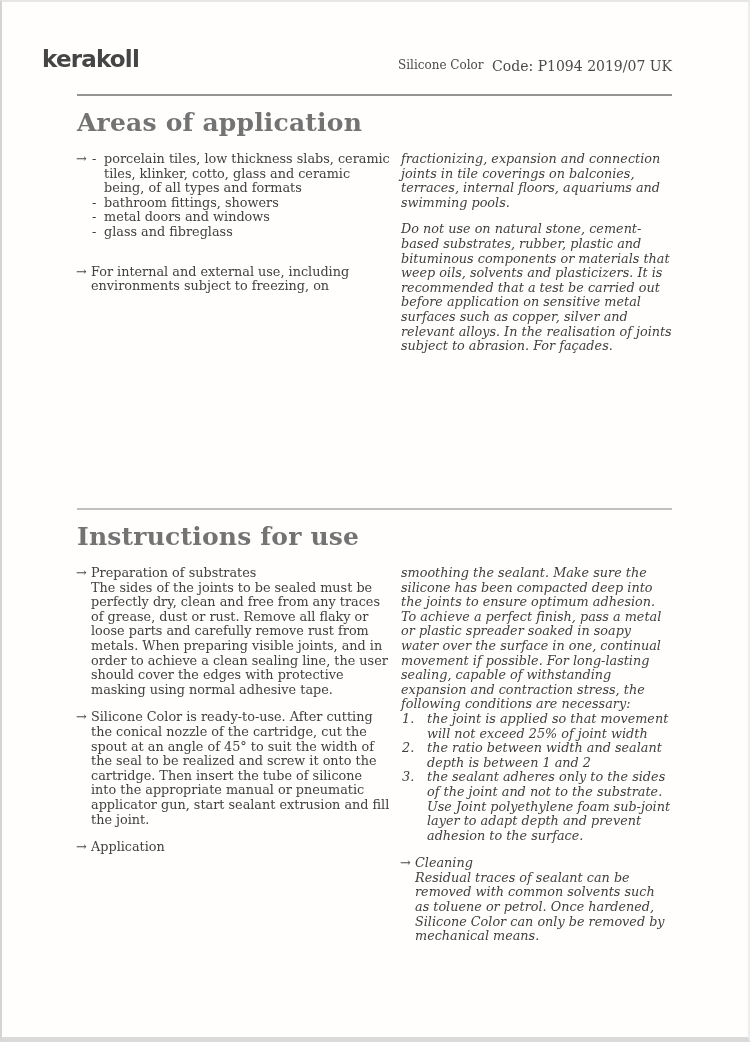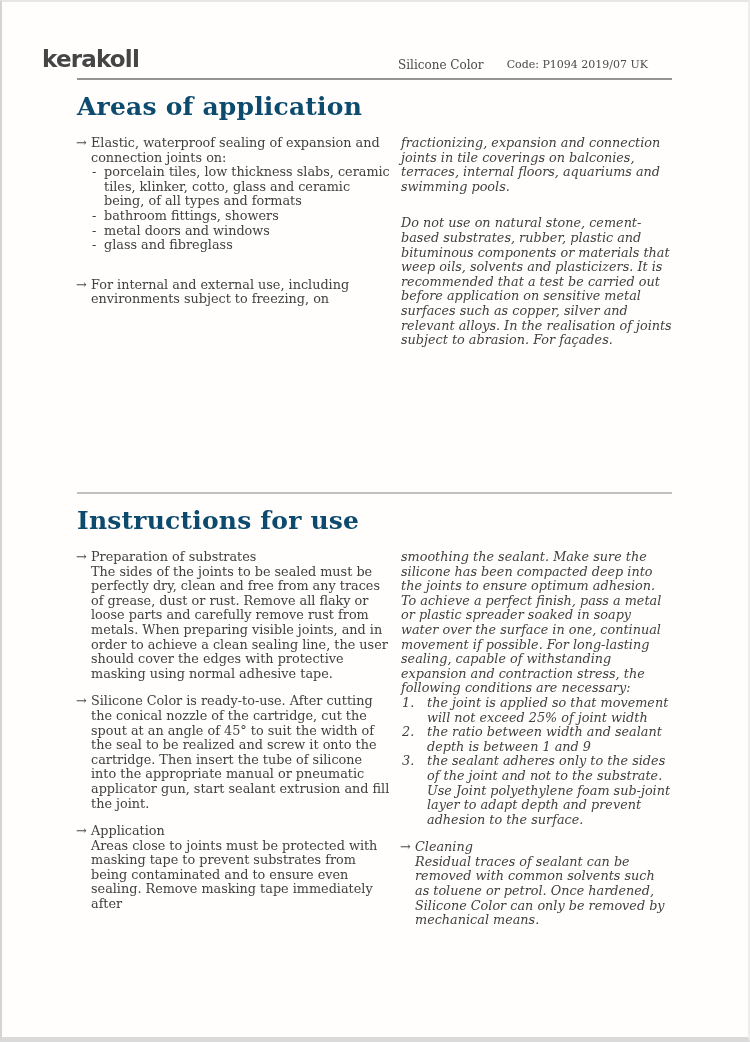--- a/index.html
+++ b/index.html
@@ -9,61 +9,61 @@
     width:750px; height:1042px;
     background:#fffefd;
     border-left:2px solid #d4d4d4;
     border-top:2px solid #e6e6e4;
     border-right:2px solid #ededed;
     border-bottom:5px solid #dadada;
     overflow:hidden;
     color:#404040;
   }
   
-  .header { position:relative; height:76px; }
+  .header { position:relative; height:92px; }
   .logo {
     position:absolute; left:40px; top:44px;
     font-family:"DejaVu Sans", sans-serif; font-weight:700;
     font-size:23px; letter-spacing:-0.8px; color:#454545;
   }
   .hdr-product {
     position:absolute; left:396px; top:56px;
     font-size:12px; color:#4a4a4a;
   }
   .hdr-code {
-    position:absolute; right:100px; top:56px;
-    font-size:11px; color:#4a4a4a;
+    position:absolute; right:76px; top:56px;
+    font-size:14px; color:#4a4a4a;
   }
   .rule { margin:0 76px 0 75px; height:0; }
   .rule-dark { border-top:2px solid #949494; }
   .rule-light { border-top:2px solid #c0c0c0; }
 
   .section { margin:0 76px 0 75px; }
   .sec-title {
     margin:11px 0 13px 0;
-    font-size:25px; line-height:32px; font-weight:700; color:#0c4a6e;
+    font-size:25px; line-height:32px; font-weight:700; color:#737373;
     letter-spacing:0.2px;
   }
   .sec-areas { height:401px; box-sizing:border-box; }
 
   .cols { display:flex; gap:11px; }
   .col-left  { width:313px; flex:none; }
   .col-right { flex:1; min-width:0;font-style:italic; }
 
   .body-txt { font-size:12.8px; line-height:14.6px; color:#404040; }
 
   .bullet { position:relative; padding-left:14px; }
   .bullet .arrow { position:absolute; left:-1px; top:0; color:#4a4a4a; }
   .blk-gap { margin-top:13px; }
   .blk-gap-lg { margin-top:25px; }
 
   .sub-item { position:relative; padding-left:13px; }
   .sub-item .dash { position:absolute; left:1px; top:0; }
 
-  .para-gap { margin-top:22px; }
+  .para-gap { margin-top:12px; }
 
   .num-item { position:relative; padding-left:26px; }
   .num-item .num { position:absolute; left:1px; top:0; }
 
   .heading-line { display:block; }
 </style>
 </head>
 <body>
 
 <div class="sheet">
@@ -76,21 +76,20 @@
 
   <div class="rule rule-dark"></div>
 
   <div class="section sec-areas">
     <div class="sec-title">Areas of application</div>
     <div class="cols">
       <div class="col-left body-txt">
 
         <div class="bullet">
           <span class="arrow">→</span>
-          <span>Elastic, waterproof sealing of expansion and connection joints on:</span>
           <div class="sub-item">
             <span class="dash">-</span>
             <span>porcelain tiles, low thickness slabs, ceramic tiles, klinker, cotto, glass and ceramic being, of all types and formats</span>
           </div>
           <div class="sub-item">
             <span class="dash">-</span>
             <span>bathroom fittings, showers</span>
           </div>
           <div class="sub-item">
             <span class="dash">-</span>
@@ -130,35 +129,34 @@
         </div>
 
         <div class="bullet blk-gap">
           <span class="arrow">→</span>
           <span>Silicone Color is ready-to-use. After cutting the conical nozzle of the cartridge, cut the spout at an angle of 45° to suit the width of the seal to be realized and screw it onto the cartridge. Then insert the tube of silicone into the appropriate manual or pneumatic applicator gun, start sealant extrusion and fill the joint.</span>
         </div>
 
         <div class="bullet blk-gap">
           <span class="arrow">→</span>
           <span class="heading-line">Application</span>
-          <span>Areas close to joints must be protected with masking tape to prevent substrates from being contaminated and to ensure even sealing. Remove masking tape immediately after</span>
         </div>
 
       </div>
 
       <div class="col-right body-txt">
         <div>smoothing the sealant. Make sure the silicone has been compacted deep into the joints to ensure optimum adhesion. To achieve a perfect finish, pass a metal or plastic spreader soaked in soapy water over the surface in one, continual movement if possible. For long-lasting sealing, capable of withstanding expansion and contraction stress, the following conditions are necessary:</div>
 
         <div class="num-item">
           <span class="num">1.</span>
           <span>the joint is applied so that movement will not exceed 25% of joint width</span>
         </div>
         <div class="num-item">
           <span class="num">2.</span>
-          <span>the ratio between width and sealant depth is between 1 and 9</span>
+          <span>the ratio between width and sealant depth is between 1 and 2</span>
         </div>
         <div class="num-item">
           <span class="num">3.</span>
           <span>the sealant adheres only to the sides of the joint and not to the substrate. Use Joint polyethylene foam sub-joint layer to adapt depth and prevent adhesion to the surface.</span>
         </div>
 
         <div class="bullet blk-gap">
           <span class="arrow">→</span>
           <span class="heading-line">Cleaning</span>
           <span>Residual traces of sealant can be removed with common solvents such as toluene or petrol. Once hardened, Silicone Color can only be removed by mechanical means.</span>

